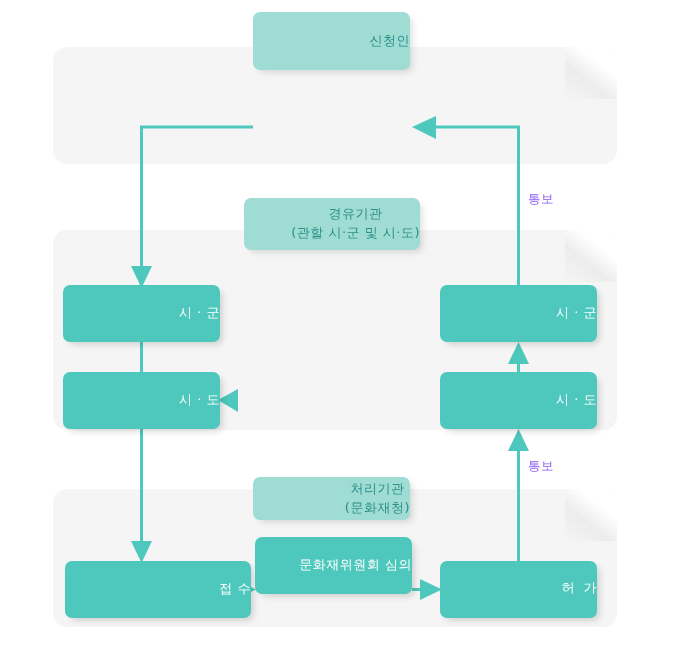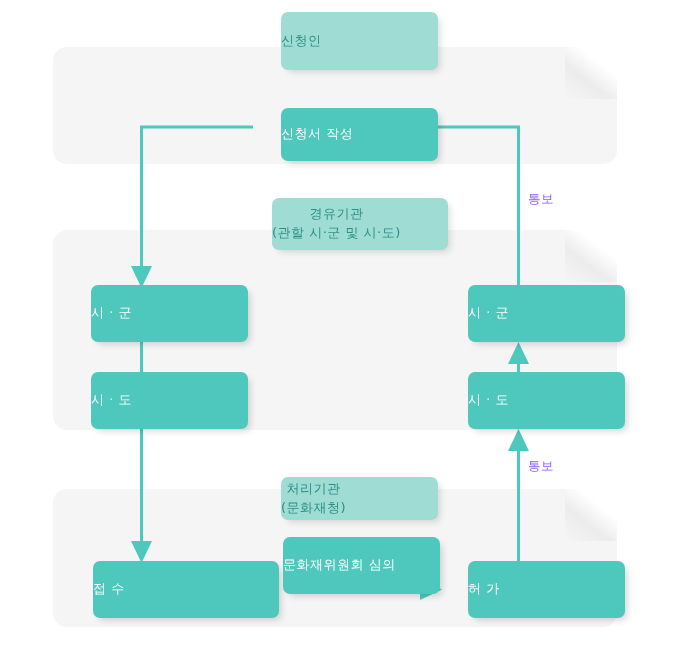--- a/index.html
+++ b/index.html
@@ -37,26 +37,25 @@
     pointer-events: none;
   }
 
   
   .node {
     position: absolute;
     box-sizing: border-box;
     border-radius: 7px;
     display: flex;
     align-items: center;
-    justify-content: flex-start;
+    justify-content: flex-end;
     text-align: center;
     line-height: 1.45;
     letter-spacing: 0.5px;
     z-index: 5;
-    margin-left: 28px;
   }
   .node .lbl { white-space: pre-line; }
 
   .node.solid {
     background: #4ec8bd;
     color: #ffffff;
     font-size: 13px;
     box-shadow: 4px 4px 7px -2px rgba(0,0,0,0.17);
   }
   .node.tint {
@@ -145,23 +144,20 @@
     <g>
       <path class="conn" d="M 518.5 285 L 518.5 127 L 428 127"></path>
       <polygon class="head" points="412,127 436,116 436,139"></polygon>
     </g>
   </svg>
 
   <div class="node tint" style="left:253px; top:12px; width:157px; height:58px;">
     <span class="lbl">신청인</span>
   </div>
 
-  <div class="node solid" style="left:253px; top:108px; width:157px; height:53px;">
-    <span class="lbl">신청서 작성</span>
-  </div>
 
   <div class="node tint" style="left:244px; top:198px; width:176px; height:52px;">
     <span class="lbl">경유기관
 (관할 시·군 및 시·도)</span>
   </div>
 
   <div class="node solid" style="left:63px; top:285px; width:157px; height:57px;">
     <span class="lbl">시 · 군</span>
   </div>
 
@@ -183,20 +179,20 @@
   </div>
 
   <div class="node solid" style="left:65px; top:561px; width:186px; height:57px;">
     <span class="lbl">접 수</span>
   </div>
 
   <div class="node solid" style="left:255px; top:537px; width:157px; height:57px;">
     <span class="lbl">문화재위원회 심의</span>
   </div>
 
-  <div class="node solid" style="left:440px; top:561px; width:157px; height:57px;">
+  <div class="node solid" style="left:440px; top:561px; width:157px; height:57px;font-family:Liberation Mono, monospace;">
     <span class="lbl">허 가</span>
   </div>
 
   <div class="edge-label" style="left:528px; top:191px;">통보</div>
   <div class="edge-label" style="left:528px; top:458px;">통보</div>
 
 </div>
 
 </body></html>

